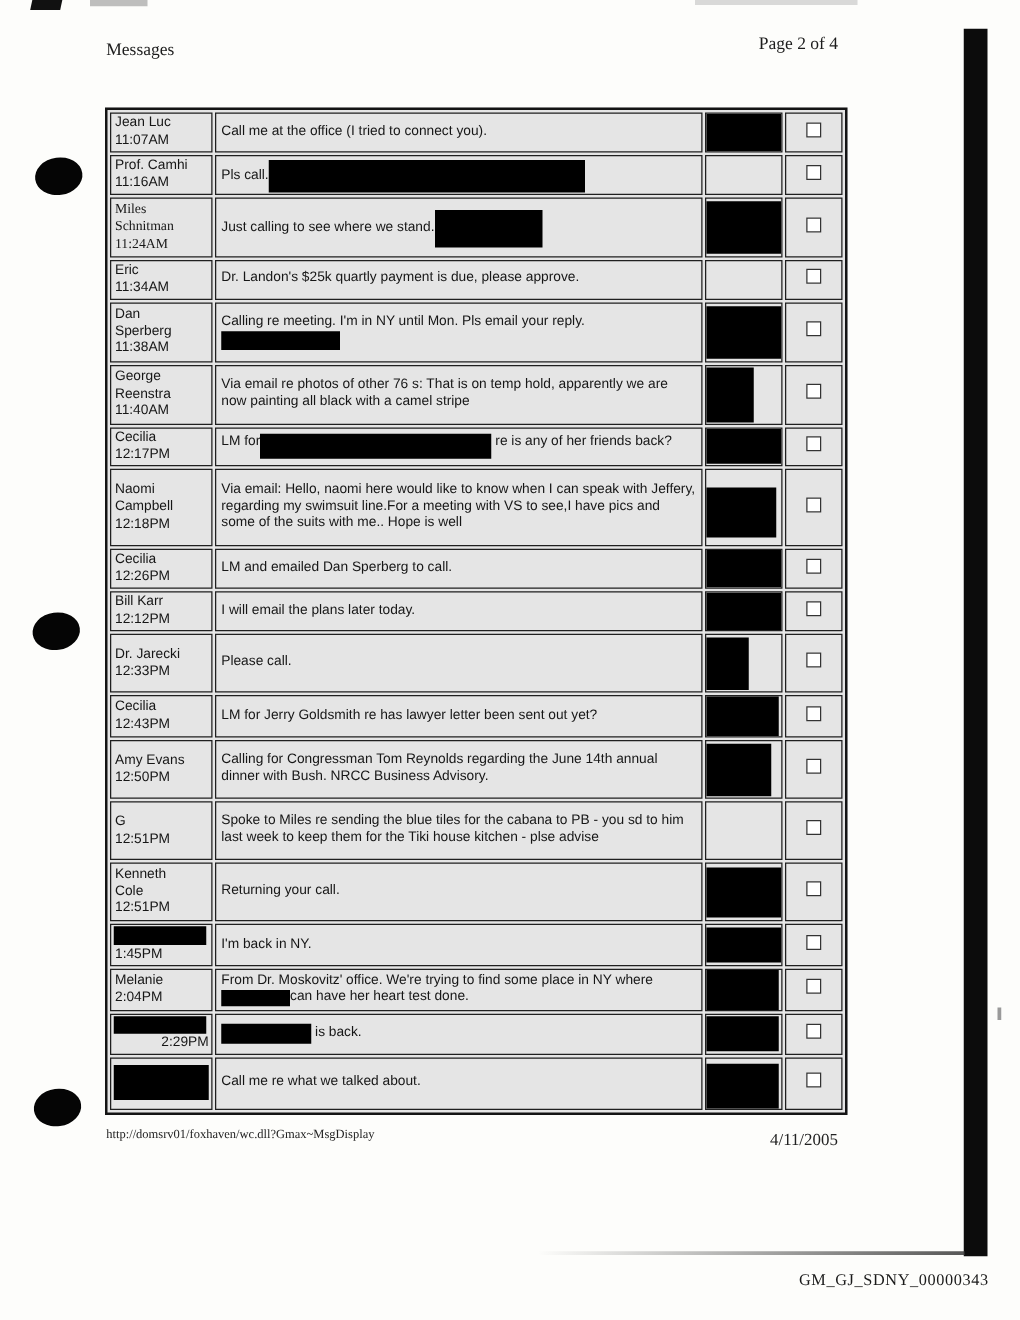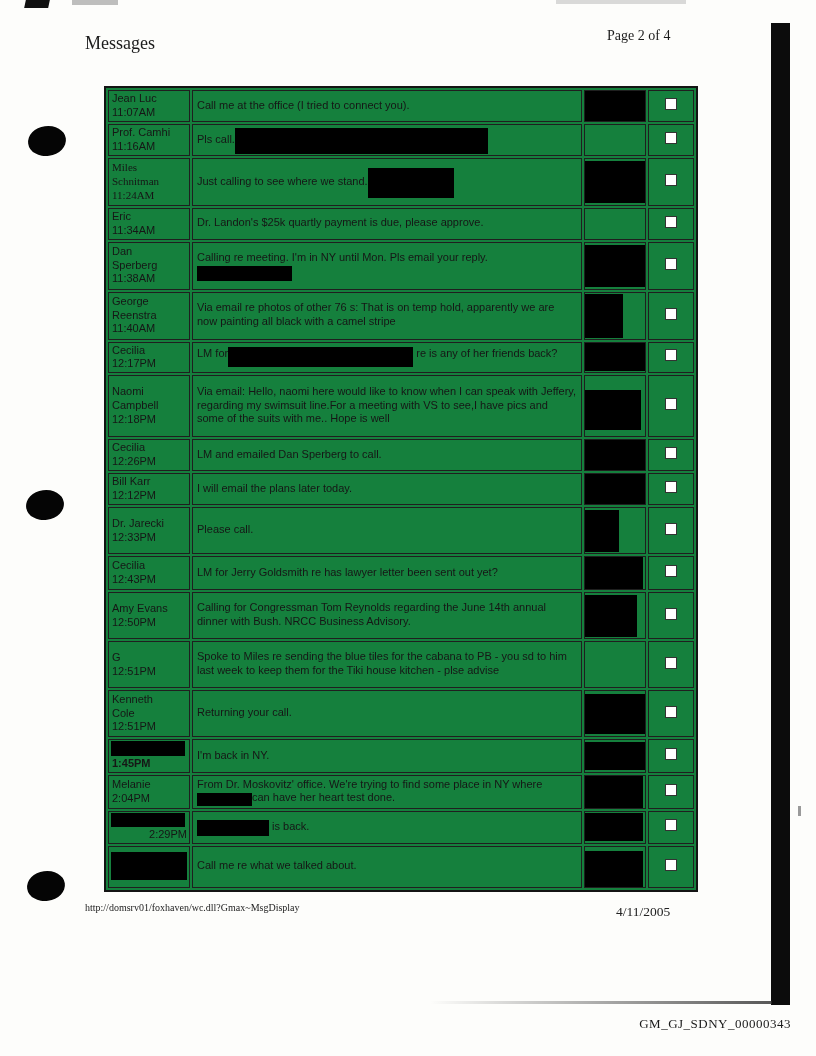--- a/index.html
+++ b/index.html
@@ -12,29 +12,29 @@
   .smudge.s3{left:556px;top:0;width:130px;height:4px;background:#b5b5b5;opacity:.5;}
   .hole{position:absolute;width:38px;height:30px;background:#050505;border-radius:50%;transform:rotate(-8deg);}
   .hole.h1{left:28px;top:126px;}
   .hole.h2{left:26px;top:490px;}
   .hole.h3{left:27px;top:871px;}
   .edgebar{position:absolute;left:771px;top:23px;width:19px;height:982px;background:#0c0c0c;}
   .fadeline{position:absolute;left:430px;top:1001px;width:342px;height:3px;
             background:linear-gradient(to right,rgba(0,0,0,0),rgba(45,45,45,.8));}
   .speck{position:absolute;left:798px;top:806px;width:3px;height:10px;background:#9a9a9a;}
   
-  .title{position:absolute;left:85px;top:33px;font-family:"Liberation Serif",serif;font-size:18px;color:#1c1c1c;}
+  .title{position:absolute;left:85px;top:33px;font-family:"Liberation Serif",serif;font-size:14px;color:#1c1c1c;}
   .pagenum{position:absolute;left:607px;top:28px;font-family:"Liberation Serif",serif;font-size:14px;color:#1c1c1c;}
   .url{position:absolute;left:85px;top:902px;font-family:"Liberation Serif",serif;font-size:10px;color:#222;}
   .fdate{position:absolute;left:616px;top:904px;font-family:"Liberation Serif",serif;font-size:13.5px;color:#222;}
   .bates{position:absolute;right:25px;top:1016px;font-family:"Liberation Serif",serif;font-size:13px;
          letter-spacing:.5px;color:#1a1a1a;}
   
   table.msgs{position:absolute;left:84px;top:86px;width:592px;border:2px solid #141414;
-             border-collapse:separate;border-spacing:2px;background:#15803d;table-layout:fixed;margin-left:20px;}
+             border-collapse:separate;border-spacing:2px;background:#e5e5e5;table-layout:fixed;}
   table.msgs td{border:1px solid #1f1f1f;box-sizing:border-box;vertical-align:middle;
                 font-size:11px;line-height:1.25;overflow:hidden;}
   td.cell-name{padding:1px 2px 1px 3px;}
   td.cell-msg{padding:1px 4px 2px 4px;line-height:1.3;}
   td.cell-mark{padding:0;vertical-align:top;}
   td.cell-check{padding:0;text-align:center;}
   .caller-line{white-space:nowrap;}
   .redact-inline{display:inline-block;background:#000;vertical-align:middle;margin-bottom:-2px;}
   .redact-inline.va-top{vertical-align:top;margin-bottom:0;}
   .redact-caller{background:#000;margin:0 0 1px -1px;}
@@ -219,21 +219,21 @@
             <div class="caller-line">Cole</div>
             <div class="caller-line time">12:51PM</div>
           </td>
           <td class="cell-msg"><span>Returning your call.</span></td>
           <td class="cell-mark">
             <div class="mark-black" style="width: 60px; height: 40px;"></div>
           </td>
           <td class="cell-check"><span class="cb"></span></td>
         </tr>
         <tr class="row">
-          <td class="cell-name" style="height: 31px; font-weight: bold;">
+          <td class="cell-name" style="height: 31px;">
             <div class="redact-caller" style="width: 74px; height: 15px;"></div>
             <div class="caller-line time">1:45PM</div>
           </td>
           <td class="cell-msg"><span>I'm back in NY.</span></td>
           <td class="cell-mark">
             <div class="mark-black" style="width: 60px; height: 28px;"></div>
           </td>
           <td class="cell-check"><span class="cb"></span></td>
         </tr>
         <tr class="row">

